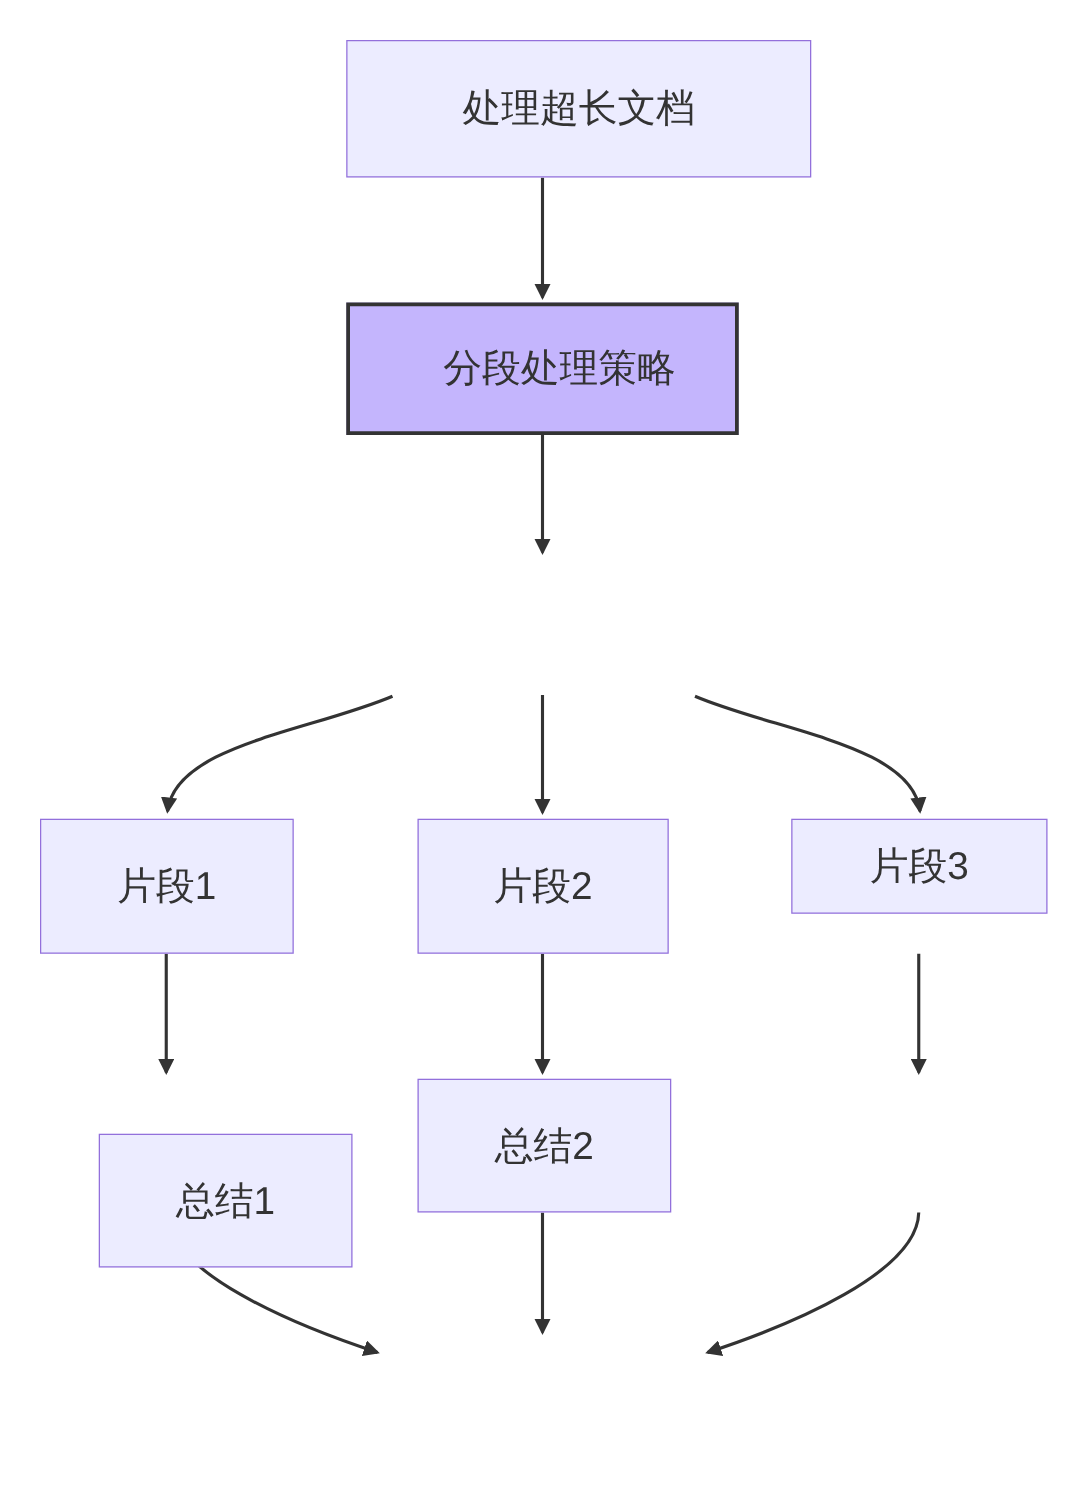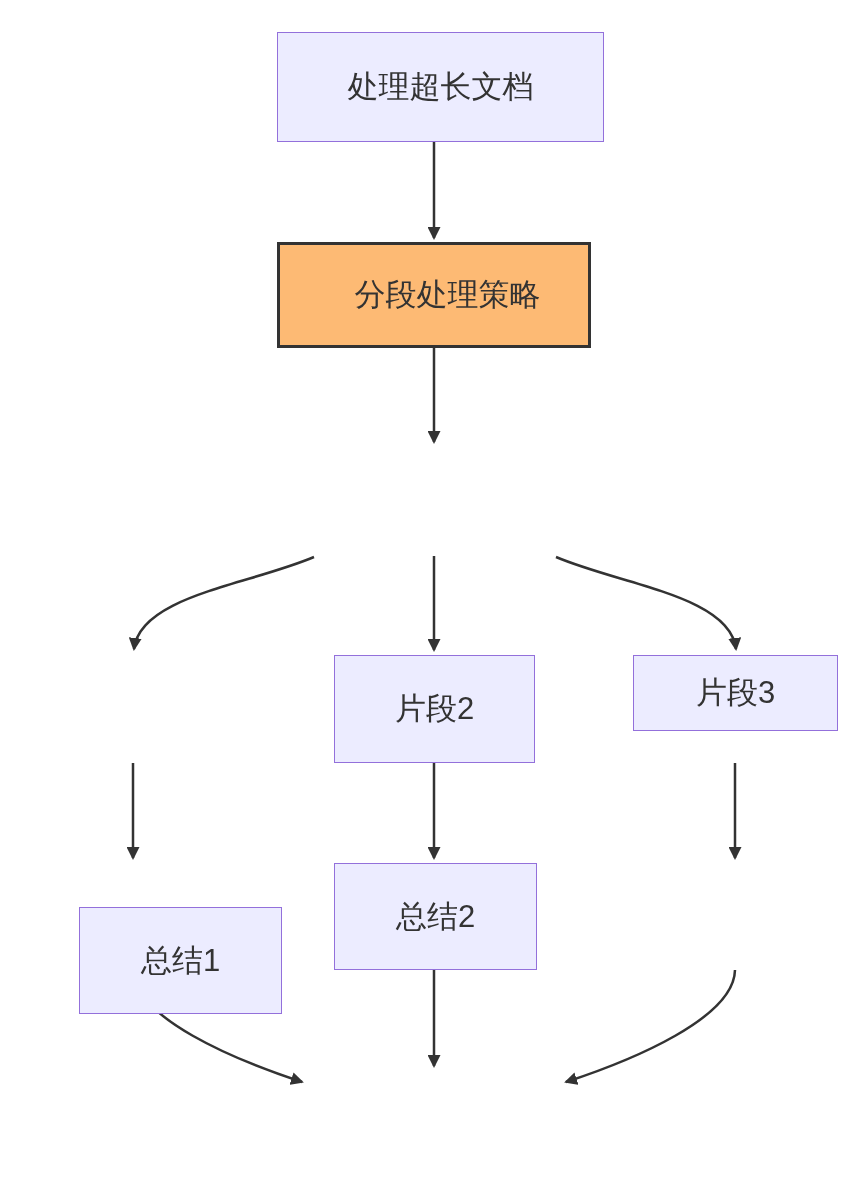--- a/index.html
+++ b/index.html
@@ -37,30 +37,30 @@
     text-align: center;
     color: #333333;
     font-size: 31px;
     line-height: 1.2;
   }
   .node.light {
     background: #ECECFF;
     border: 1.5px solid #9370DB;
   }
   .node.highlight {
-    background: #fdba74;
+    background: #c4b5fd;
     border: 3.5px solid #333333;
     padding-left: 27px;
   }
   .node.result {
     background: #96F896;
     border: 3.5px solid #333333;
   }
   
-  #node-a { left: 277px; top:   32px; width: 327px; height: 110px; }
+  #node-a { left: 277px; top:   32px; width: 372px; height: 110px; }
   #node-b { left: 277px; top:  242px; width: 314px; height: 106px; }
   #node-c { left: 310px; top:  446px; width: 250px; height: 110px; }
   #node-d { left:  32px; top:  655px; width: 203px; height: 108px; }
   #node-e { left: 334px; top:  655px; width: 201px; height: 108px; }
   #node-f { left: 633px; top:  655px; width: 205px; height: 76px; }
   #node-g { left:  31px; top:  907px; width: 203px; height: 107px; margin-left: 48px; }
   #node-h { left: 334px; top:  863px; width: 203px; height: 107px; }
   #node-i { left: 634px; top:  863px; width: 205px; height: 107px; }
   #node-j { left: 310px; top: 1072px; width: 250px; height: 106px; }
 </style>
@@ -90,20 +90,23 @@
 
   <div class="node light" id="node-a">
     <span>处理超长文档</span>
   </div>
 
   <div class="node highlight" id="node-b">
     <span>分段处理策略</span>
   </div>
 
 
+  <div class="node light" id="node-d">
+    <span>片段1</span>
+  </div>
 
   <div class="node light" id="node-e">
     <span>片段2</span>
   </div>
 
   <div class="node light" id="node-f">
     <span>片段3</span>
   </div>
 
   <div class="node light" id="node-g">

